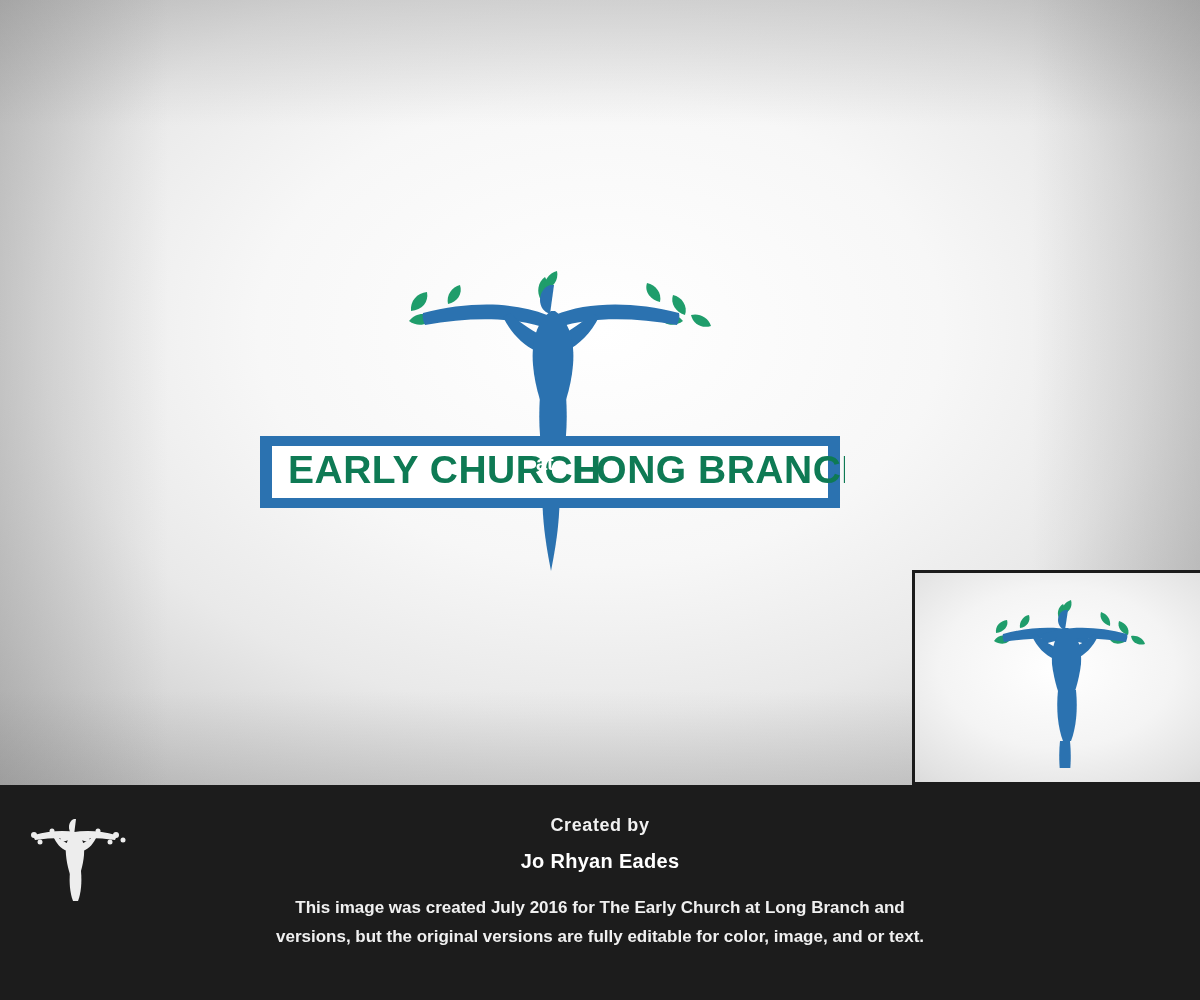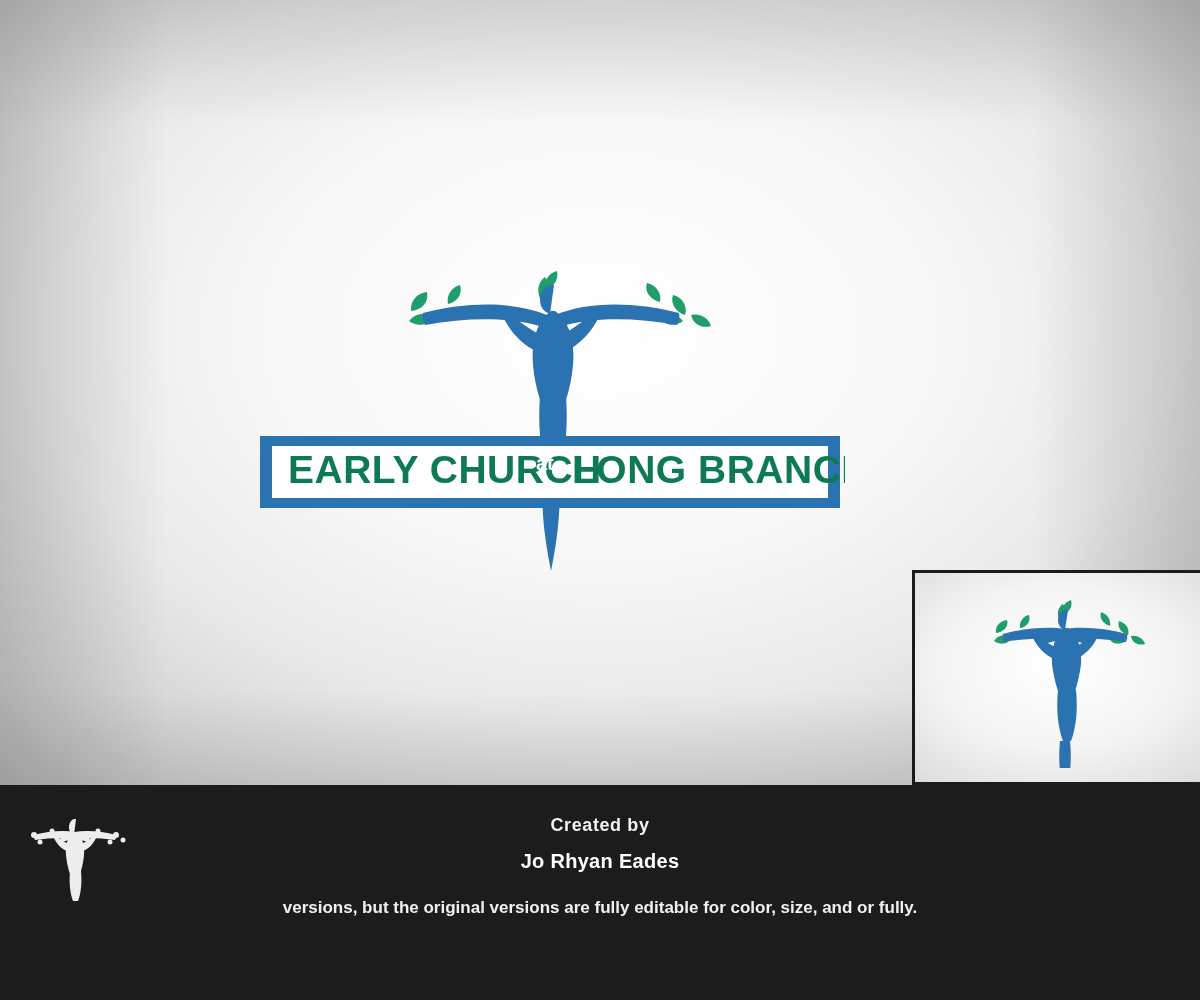--- a/index.html
+++ b/index.html
@@ -225,19 +225,20 @@
           <circle cx="76" cy="18" r="2.5"></circle>
           <circle cx="101" cy="27" r="2.5"></circle>
         </g>
       </svg>
     </div>
 
     <div class="footer-text">
       <p class="created-by">Created by</p>
       <p class="author">Jo Rhyan Eades</p>
       <div class="disclaimer">
-        <span>versions, but the original versions are fully editable for color, size, and or fully.</span>
+        <span>This image was created July 2016 for The Early Church at Long Branch and</span>
+        <span>versions, but the original versions are fully editable for color, image, and or text.</span>
       </div>
     </div>
 
   </div>
 
 </div>
 
 </body></html>

